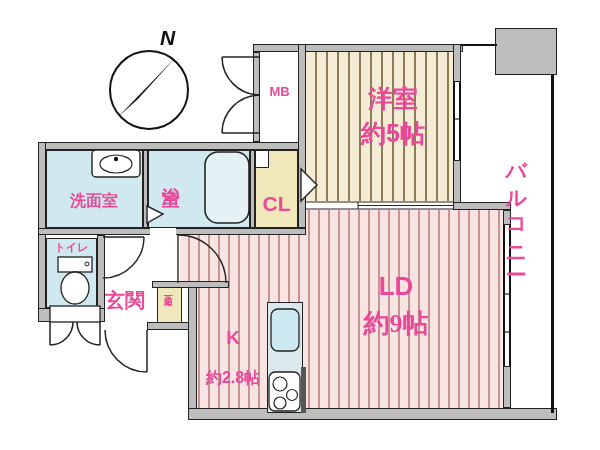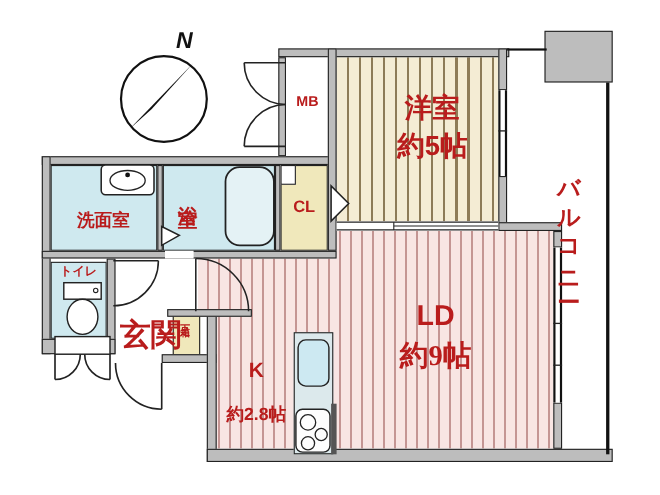--- a/index.html
+++ b/index.html
@@ -11,21 +11,21 @@
   .floor-pink{background:repeating-linear-gradient(90deg,#f8e5e3 0 8px,#c49593 8px 10px);}
   .wet{background:#cfe9ef;border:1px solid #222;}
   .store{background:#f0e8bb;border:1px solid #222;}
   .wall{position:absolute;background:#bdbdbd;border:1px solid #222;box-sizing:border-box;z-index:2;}
   .line{position:absolute;background:#111;z-index:2;}
   .win{position:absolute;background:#fff;border-left:2px solid #111;border-right:2px solid #111;box-sizing:border-box;z-index:3;}
   .gap{position:absolute;background:#fff;z-index:3;}
   .counter{position:absolute;background:#dce9ec;border:1px solid #222;box-sizing:border-box;z-index:2;}
   .stub{position:absolute;background:#555;z-index:3;}
   svg.fixtures{position:absolute;left:0;top:0;z-index:4;pointer-events:none;}
-  .lbl{position:absolute;z-index:5;font-weight:bold;color:#b91c1c;line-height:1.15;
+  .lbl{position:absolute;z-index:5;font-weight:bold;color:#ec4899;line-height:1.15;
        text-align:center;white-space:nowrap;}
   .vert{writing-mode:vertical-rl;}
   .compass{position:absolute;left:109px;top:50px;width:76px;height:76px;border:2px solid #111;
            border-radius:50%;background:#fff;z-index:2;}
   .north{position:absolute;left:160px;top:26px;font-size:21px;font-style:italic;font-weight:bold;z-index:5;}
 </style>
 </head>
 <body>
 
 <div class="plan">
@@ -153,20 +153,20 @@
   <div class="lbl" style="left:330px;top:272px;width:132px;font-size:26px;">
     <div>LD</div>
     <div style="margin-top:7px;font-family:Liberation Serif, serif;">約9帖</div>
   </div>
   <div class="lbl" style="left:183px;top:327px;width:100px;font-size:19px;">
     <div>K</div>
     <div style="font-size:16px;margin-top:20px;">約2.8帖</div>
   </div>
   <div class="lbl" style="left:46px;top:192px;width:96px;font-size:16px;">洗面室</div>
   <div class="lbl vert" style="left:160px;top:172px;font-size:18px;letter-spacing:3px;">浴室</div>
-  <div class="lbl" style="left:255px;top:180px;width:43px;font-size:15px;">CL</div>
+  <div class="lbl" style="left:255px;top:192px;width:43px;font-size:21px;">CL</div>
   <div class="lbl" style="left:261px;top:85px;width:37px;font-size:13px;">MB</div>
   <div class="lbl" style="left:46px;top:241px;width:51px;font-size:11px;">トイレ</div>
-  <div class="lbl" style="left:96px;top:289px;width:58px;font-size:28px;padding-left:12px;">玄関</div>
+  <div class="lbl" style="left:96px;top:289px;width:58px;font-size:20px;">玄関</div>
   <div class="lbl vert" style="left:163px;top:288px;font-size:9px;letter-spacing:1px;">下足箱</div>
   <div class="lbl vert" style="left:504px;top:147px;font-size:21px;letter-spacing:5px;">バルコニー</div>
 
 </div>
 
 </body></html>

